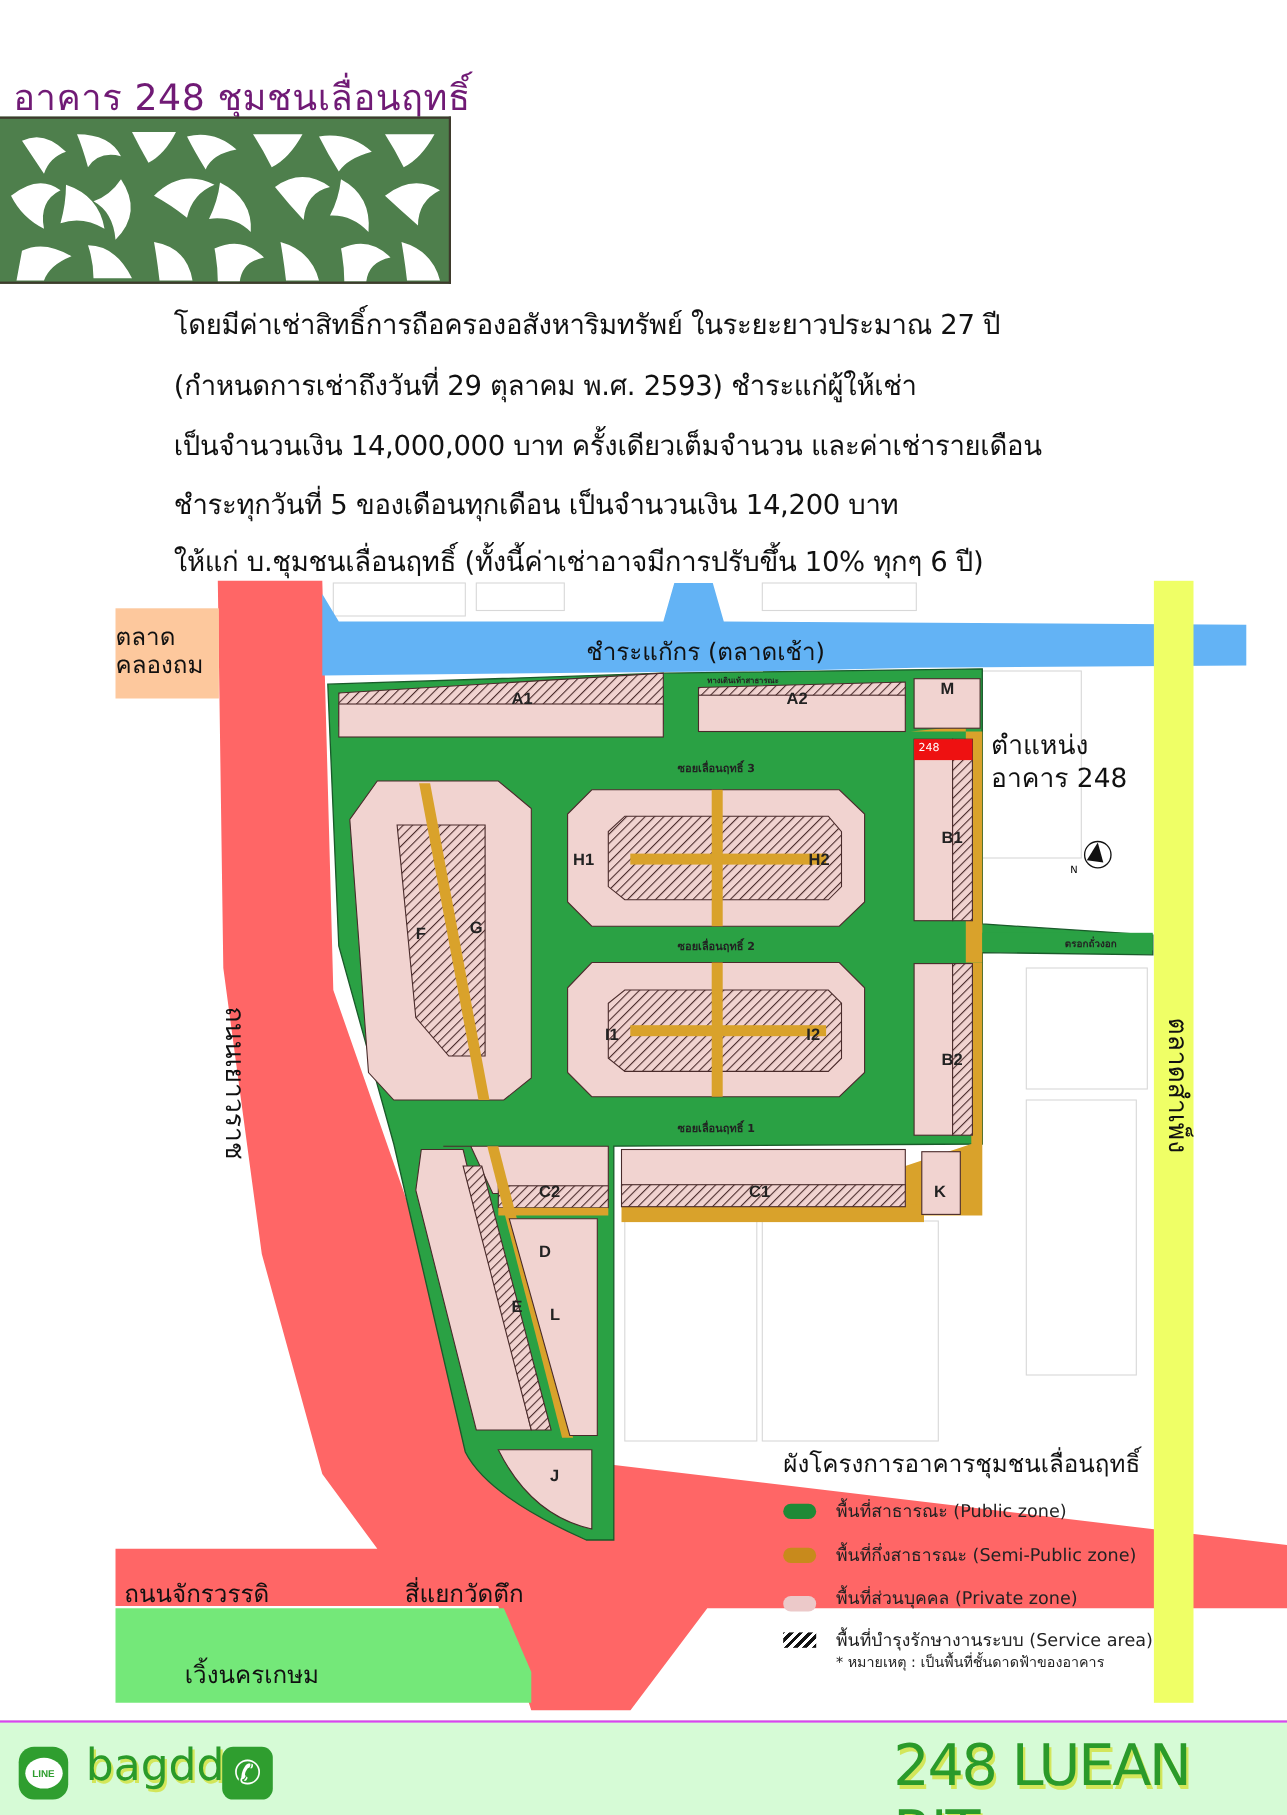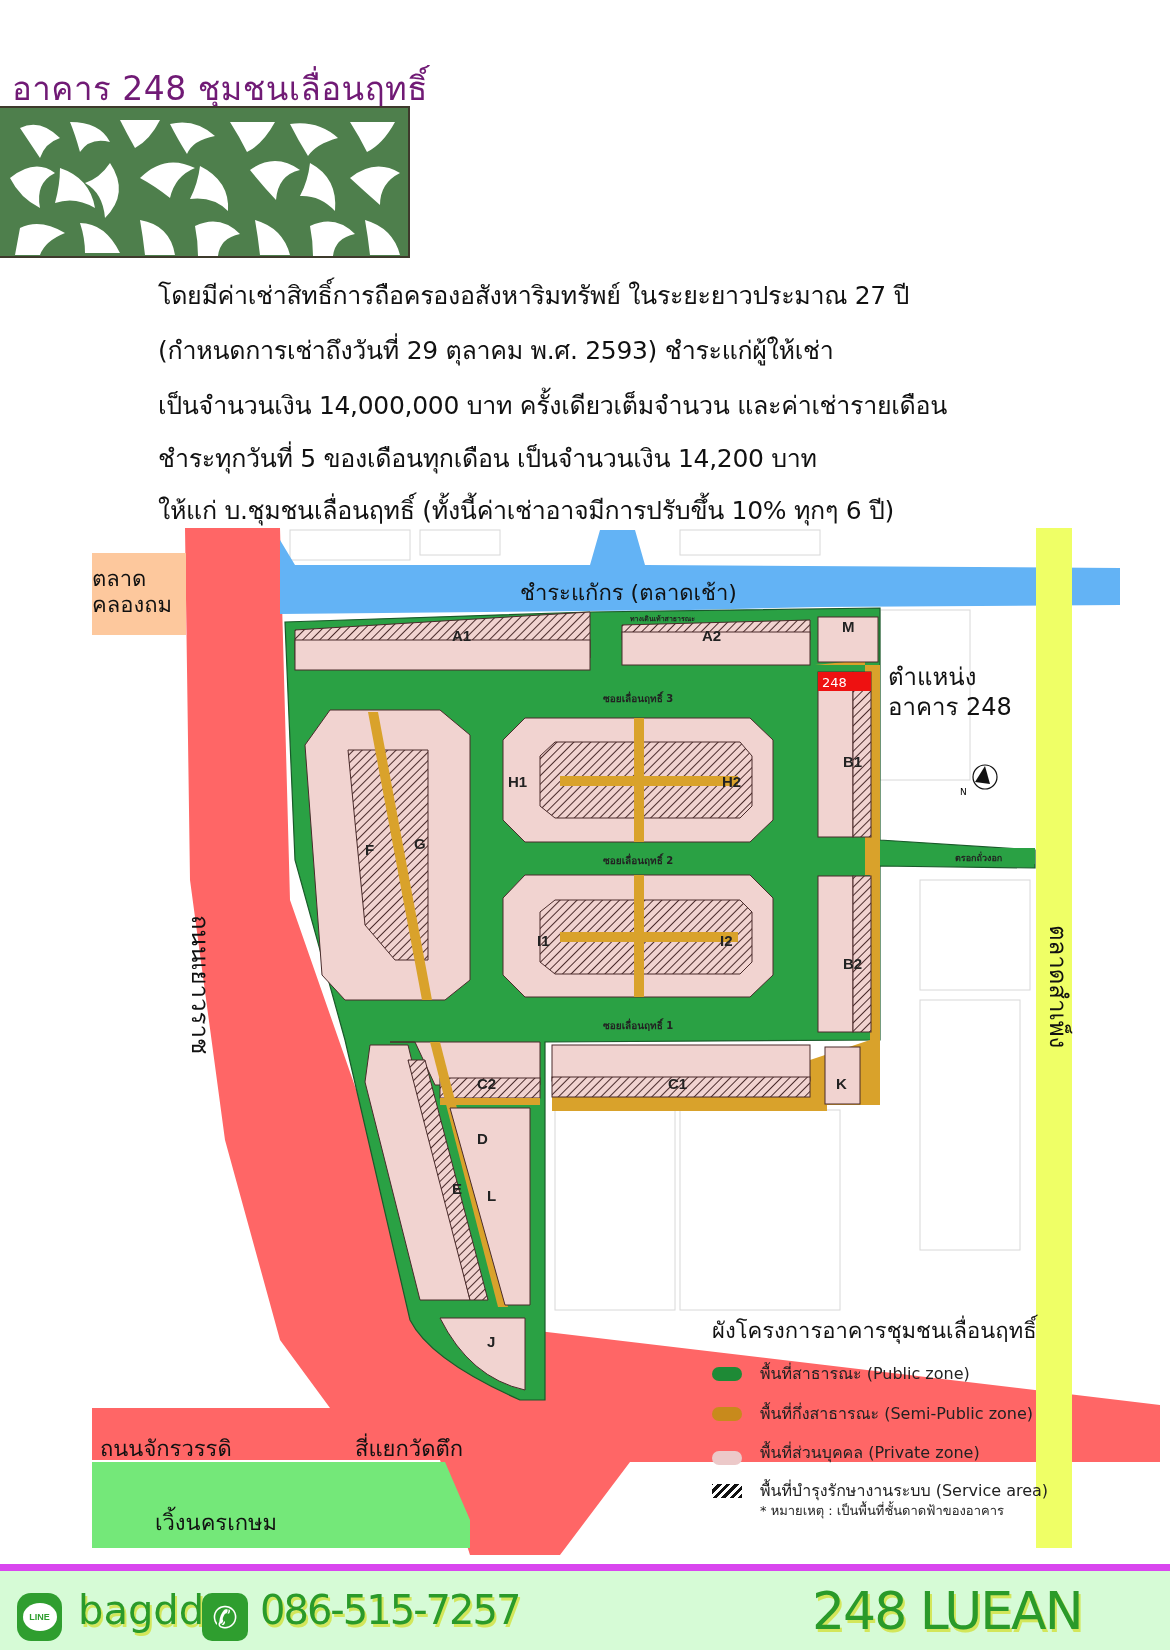--- a/index.html
+++ b/index.html
@@ -7,21 +7,21 @@
   .abs{position:absolute;}
   #title{left:12px;top:62px;font-size:33px;color:#701a75;letter-spacing:0.5px;font-family:"DejaVu Sans",sans-serif;white-space:nowrap;}
   #ornament{left:0;top:106px;width:410px;height:152px;background:#4e7f4c;border-top:2px solid #3e3a2c;border-bottom:2px solid #3e3a2c;border-right:2px solid #3e3a2c;box-sizing:border-box;overflow:hidden;}
   .desc{left:158px;font-size:25px;color:#111;white-space:nowrap;font-family:"DejaVu Sans",sans-serif;letter-spacing:-0.3px;}
   .roadlabel{font-size:22px;color:#111;white-space:nowrap;font-family:"DejaVu Sans",sans-serif;}
   .blocklabel{font-family:"Liberation Sans",sans-serif;font-weight:bold;font-size:15px;color:#222;}
   .soi{font-size:10px;color:#222;font-weight:bold;font-family:"DejaVu Sans",sans-serif;white-space:nowrap;}
   #legend-title{left:712px;top:1313px;font-size:22px;color:#111;white-space:nowrap;}
   .legend-row{left:712px;display:flex;align-items:center;gap:18px;font-size:16px;color:#222;white-space:nowrap;font-family:"DejaVu Sans",sans-serif;}
   .swatch{width:30px;height:14px;border-radius:7px;display:inline-block;}
-  #footer{left:0;top:1564px;width:1170px;height:86px;background:#d6fbd6;border-top:7px solid #d946ef;box-sizing:border-box;}
+  #footer{left:0;top:1564px;width:1170px;height:86px;background:#d6fbd6;border-top:2px solid #d946ef;box-sizing:border-box;}
   .ft{font-family:"DejaVu Sans",sans-serif;color:#2a9a2a;text-shadow:2px 3px 0 #d3e65a;}
 </style>
 </head>
 <body>
 
 <div class="abs" id="title">อาคาร 248 ชุมชนเลื่อนฤทธิ์</div>
 
 <div class="abs" id="ornament">
   <svg width="410" height="152" viewBox="0 0 410 152">
     <g fill="#ffffff">
@@ -50,21 +50,21 @@
     </g>
   </svg>
 </div>
 
 <div class="abs desc" style="top:275px;">โดยมีค่าเช่าสิทธิ์การถือครองอสังหาริมทรัพย์ ในระยะยาวประมาณ 27 ปี</div>
 <div class="abs desc" style="top:330px;">(กำหนดการเช่าถึงวันที่ 29 ตุลาคม พ.ศ. 2593) ชำระแก่ผู้ให้เช่า</div>
 <div class="abs desc" style="top:385px;">เป็นจำนวนเงิน 14,000,000 บาท ครั้งเดียวเต็มจำนวน และค่าเช่ารายเดือน</div>
 <div class="abs desc" style="top:438px;">ชำระทุกวันที่ 5 ของเดือนทุกเดือน เป็นจำนวนเงิน 14,200 บาท</div>
 <div class="abs desc" style="top:490px;">ให้แก่ บ.ชุมชนเลื่อนฤทธิ์ (ทั้งนี้ค่าเช่าอาจมีการปรับขึ้น 10% ทุกๆ 6 ปี)</div>
 
-<div class="abs" style="left:0;top:525px;width:1024px;height:1030px;">
+<div class="abs" style="left:13px;top:525px;width:1024px;height:1030px;">
   <svg width="1170" height="1030" viewBox="0 525 1170 1030" style="position:absolute;left:0;top:0;">
     <defs>
       <pattern id="hatch" width="6" height="6" patternUnits="userSpaceOnUse" patternTransform="rotate(45)">
         <rect width="6" height="6" fill="#f1d3d0"></rect>
         <line x1="0" y1="0" x2="0" y2="6" stroke="#4a2b2b" stroke-width="2"></line>
       </pattern>
     </defs>
 
     <g fill="none" stroke="#d8d8d8" stroke-width="1">
       <rect x="290" y="530" width="120" height="30"></rect>
@@ -153,21 +153,21 @@
   <div class="abs roadlabel" style="left:155px;top:980px;">เวิ้งนครเกษม</div>
   <div class="abs soi" style="left:955px;top:326px;font-size:9px;">ตรอกถั่วงอก</div>
   <div class="abs soi" style="left:630px;top:88px;font-size:7px;">ทางเดินเท้าสาธารณะ</div>
 
   <div class="abs soi" style="left:603px;top:166px;">ซอยเลื่อนฤทธิ์ 3</div>
   <div class="abs soi" style="left:603px;top:328px;">ซอยเลื่อนฤทธิ์ 2</div>
   <div class="abs soi" style="left:603px;top:493px;">ซอยเลื่อนฤทธิ์ 1</div>
 
   <div class="abs roadlabel" style="left:888px;top:132px;font-size:24px;">ตำแหน่ง</div>
   <div class="abs roadlabel" style="left:888px;top:162px;font-size:24px;">อาคาร 248</div>
-  <div class="abs" style="left:822px;top:150px;font-size:13px;color:#fff;">248</div>
+  <div class="abs" style="left:822px;top:150px;font-size:10px;color:#fff;">248</div>
   <div class="abs" style="left:960px;top:262px;font-size:9px;">N</div>
 
   <div class="abs blocklabel" style="left:452px;top:102px;">A1</div>
   <div class="abs blocklabel" style="left:702px;top:102px;">A2</div>
   <div class="abs blocklabel" style="left:842px;top:93px;">M</div>
   <div class="abs blocklabel" style="left:843px;top:228px;">B1</div>
   <div class="abs blocklabel" style="left:843px;top:430px;">B2</div>
   <div class="abs blocklabel" style="left:508px;top:248px;">H1</div>
   <div class="abs blocklabel" style="left:722px;top:248px;">H2</div>
   <div class="abs blocklabel" style="left:537px;top:407px;">I1</div>
@@ -201,15 +201,14 @@
   <span>พื้นที่บำรุงรักษางานระบบ (Service area)</span>
 </div>
 <div class="abs" style="left:760px;top:1500px;font-size:13px;color:#222;white-space:nowrap;">* หมายเหตุ : เป็นพื้นที่ชั้นดาดฟ้าของอาคาร</div>
 
 <div class="abs" id="footer">
   <div class="abs" style="left:17px;top:22px;width:45px;height:48px;background:#2f9e2f;border-radius:14px;display:flex;align-items:center;justify-content:center;">
     <span style="background:#fff;border-radius:50%;width:34px;height:28px;font-size:9px;font-weight:bold;color:#2f9e2f;display:flex;align-items:center;justify-content:center;font-family:'Liberation Sans',sans-serif;">LINE</span>
   </div>
   <div class="abs ft" style="left:78px;top:16px;font-size:40px;">bagdd</div>
   <div class="abs" style="left:202px;top:22px;width:46px;height:48px;background:#2f9e2f;border-radius:10px;display:flex;align-items:center;justify-content:center;color:#fff;font-size:30px;">✆</div>
-  <div class="abs ft" style="left:260px;top:16px;font-size:40px;letter-spacing:-2px;">086-515-7257</div>
   <div class="abs ft" style="left:812px;top:10px;font-size:52px;letter-spacing:-2px;">248 LUEAN RIT</div>
 </div>
 
 </body></html>

